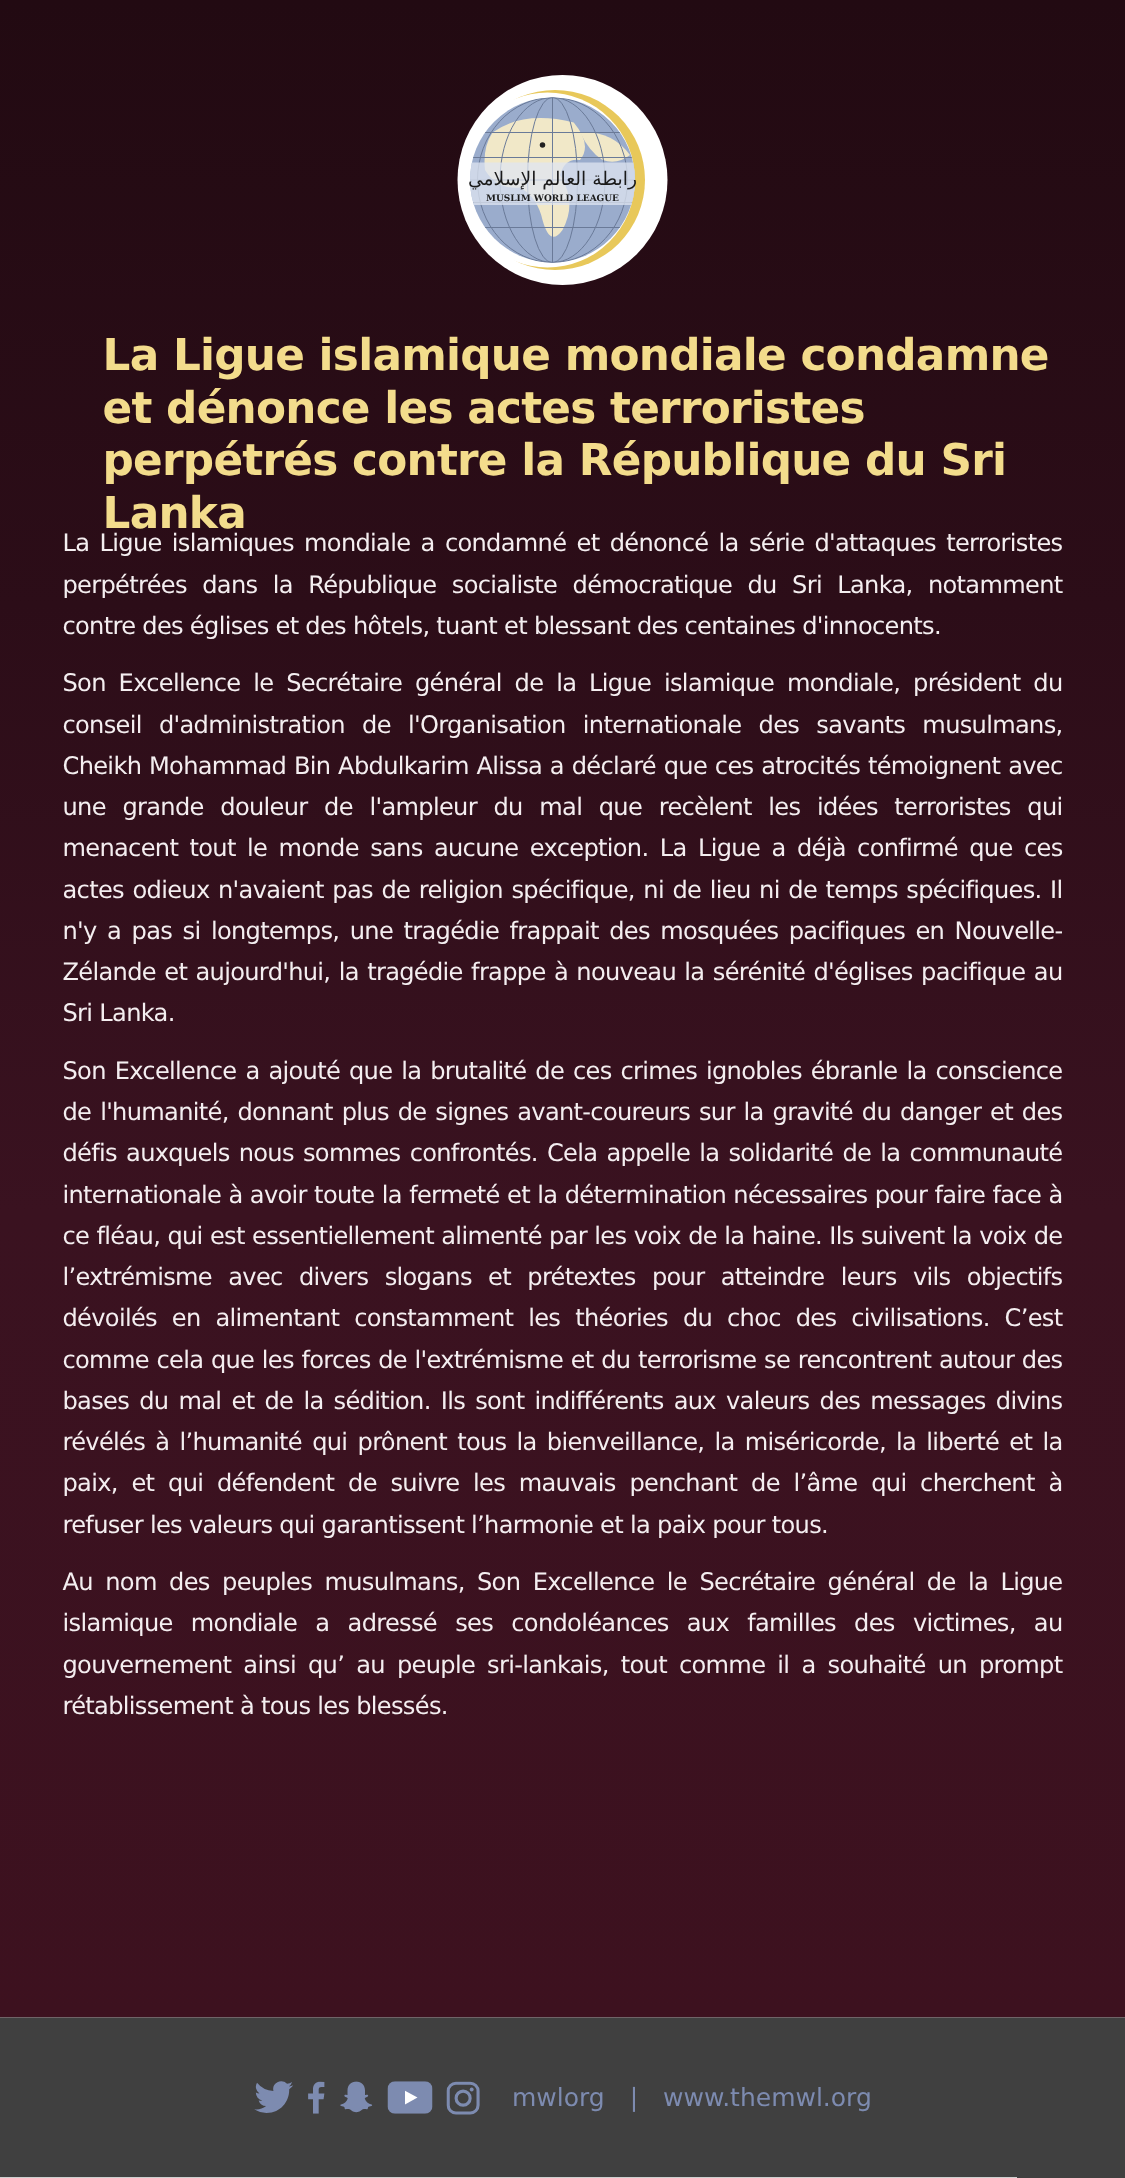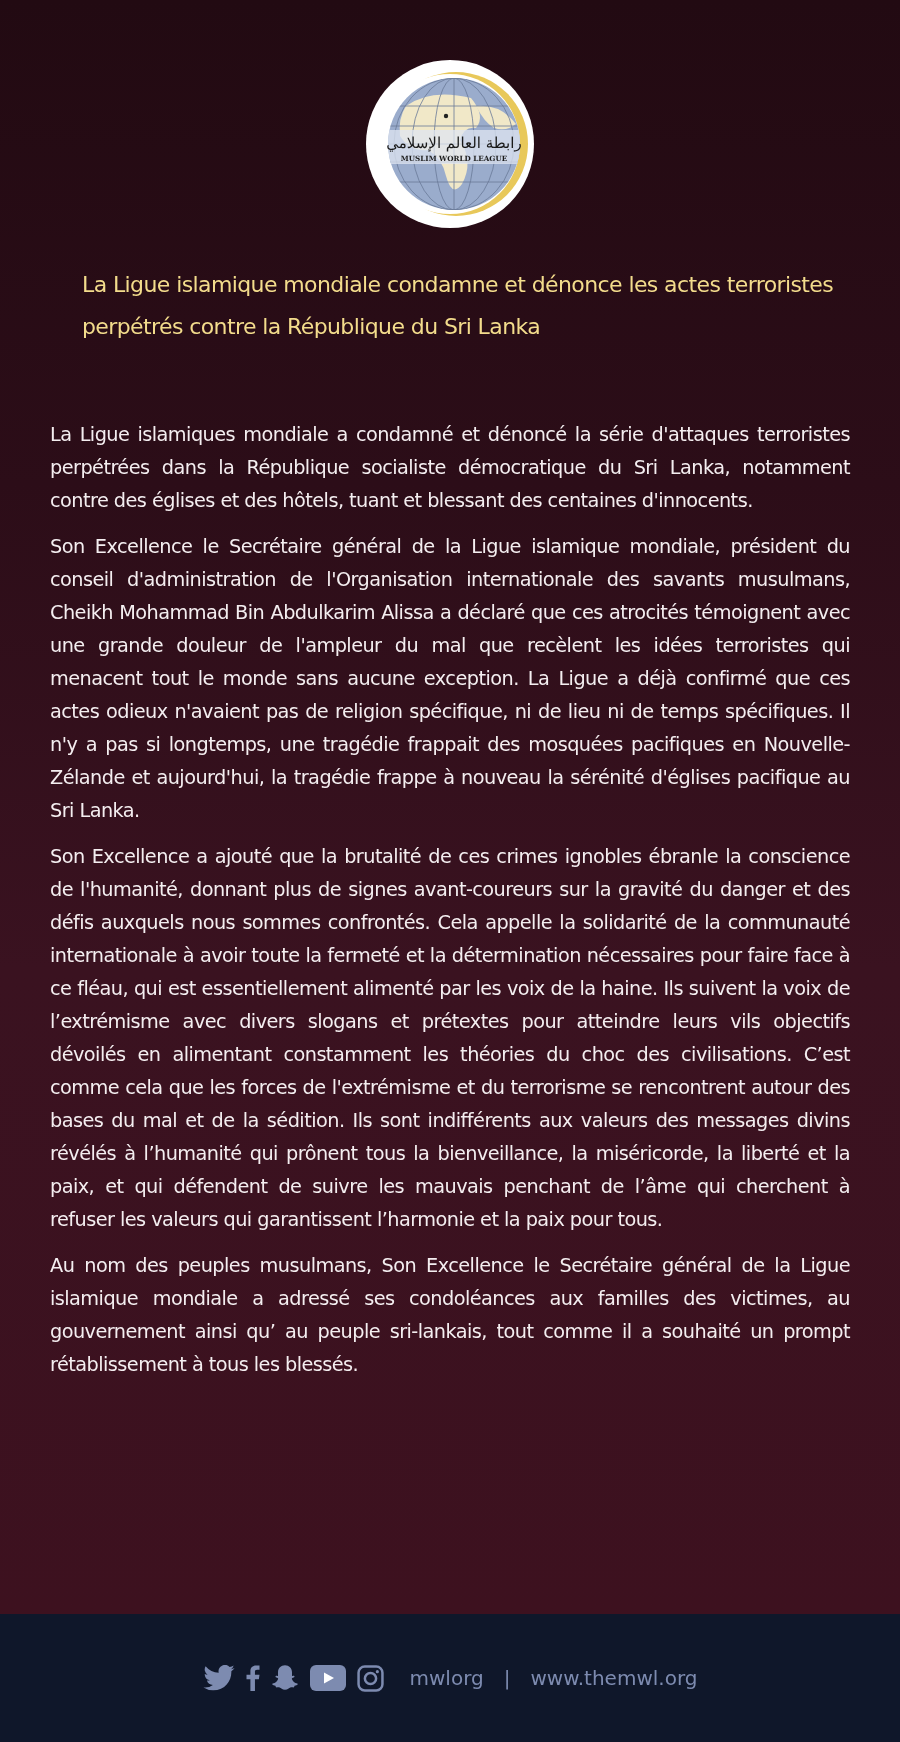--- a/index.html
+++ b/index.html
@@ -6,38 +6,38 @@
     html, body { width: 900px; height: 1742px; background: #ffffff; }
     body { font-family: "DejaVu Sans", sans-serif; }
     .page { width: 900px; height: 1742px; position: relative; overflow: hidden; }
     .main {
       position: absolute; left: 0; top: 0; width: 900px; height: 1614px;
       background: linear-gradient(180deg, #220a12 0%, #2c0d18 30%, #3a1220 60%, #3d111f 100%);
     }
     .logo-wrap {
       position: absolute; left: 366px; top: 60px; width: 168px; height: 168px;
       border-radius: 50%; background: #ffffff;
-      display: flex; align-items: center; justify-content: flex-end;
+      display: flex; align-items: center; justify-content: flex-start;
     }
     .logo-wrap svg { width: 156px; height: 156px; display: block; }
     .title {
       position: absolute; left: 82px; top: 264px; width: 760px;
-      color: #f3dc8c; font-family: "DejaVu Sans", sans-serif; font-weight: normal;
-      font-size: 22px; line-height: 42px; letter-spacing: -0.6px;
+      color: #f3dc8c; font-family: "DejaVu Sans", sans-serif; font-weight: bold;
+      font-size: 35px; line-height: 42px; letter-spacing: -0.6px;
     }
     .body {
       position: absolute; left: 50px; top: 418px; width: 800px;
       color: #f4eef0; font-family: "DejaVu Sans", sans-serif;
       font-size: 19.3px; line-height: 33px; letter-spacing: -0.55px;
       text-align: justify;
     }
     .body p { margin-bottom: 13px; }
     .footer {
       position: absolute; left: 0; top: 1614px; width: 900px; height: 128px;
-      background: #0f172a;
+      background: #404040;
       display: flex; align-items: center; justify-content: center;
       color: #7d8bb0;
     }
     .socials { display: flex; align-items: center; gap: 11px; margin-right: 26px; }
     .socials span { display: inline-flex; align-items: center; }
     .socials svg { display: block; }
     .handle, .site, .sep { font-family: "DejaVu Sans", sans-serif; font-size: 20px; color: #7d8bb0; }
     .sep { margin: 0 20px; }
   </style>
 </head>

